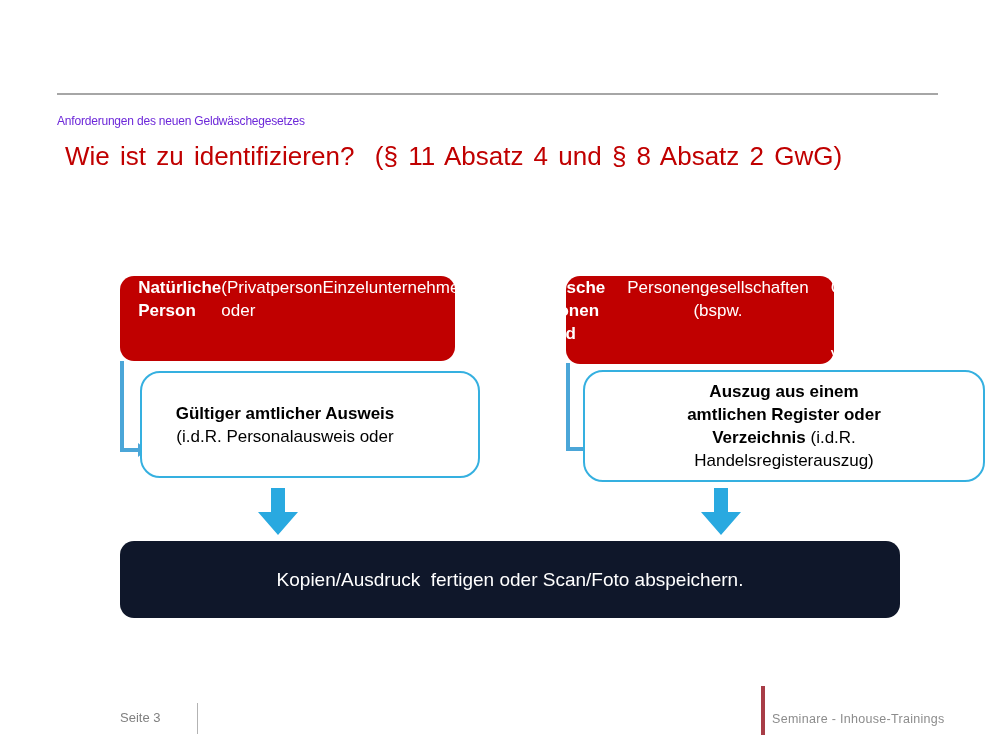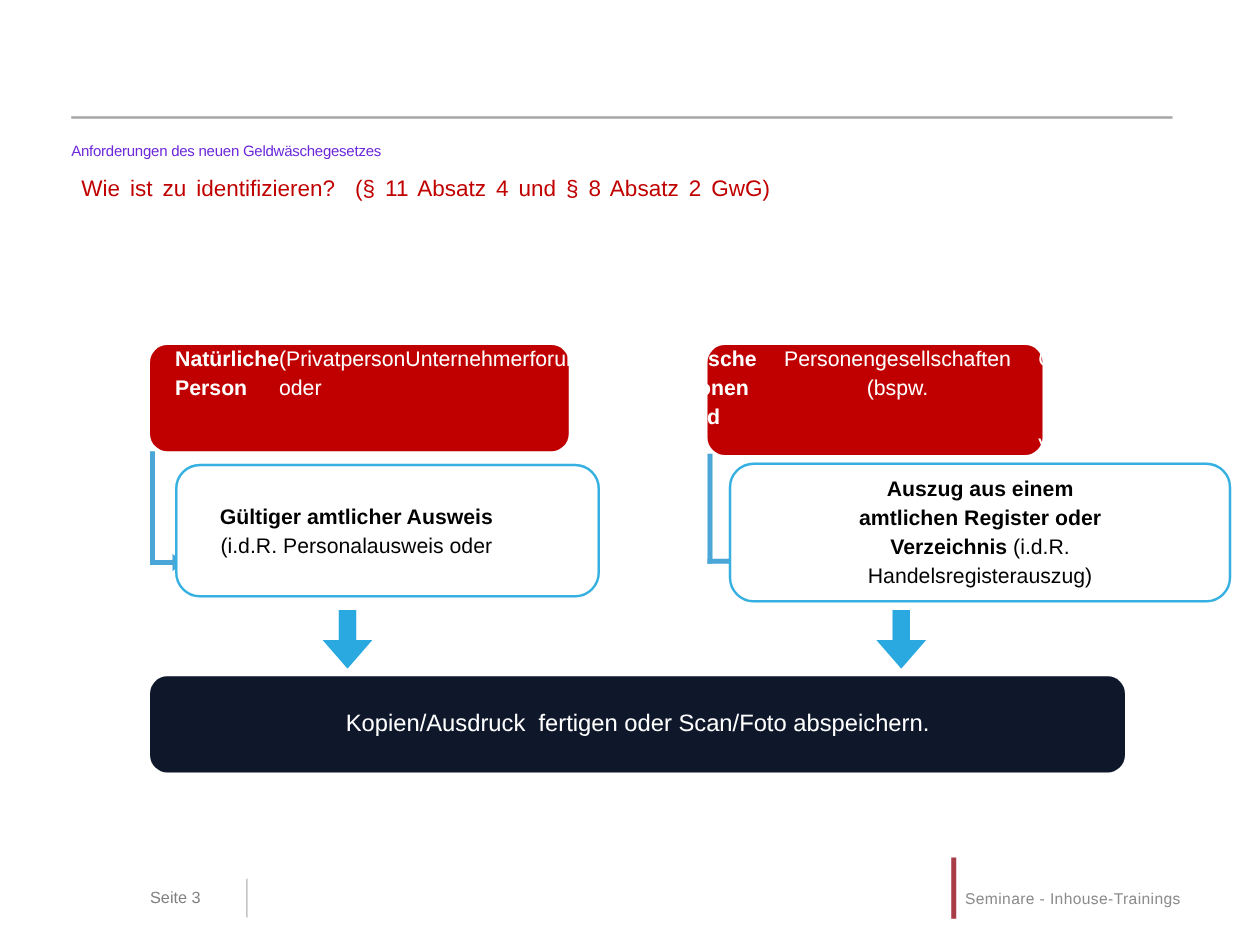--- a/index.html
+++ b/index.html
@@ -11,21 +11,21 @@
     position:absolute; left:57px; top:71px;
     font-size:12px; color:#6d28d9; letter-spacing:-0.2px;margin-top:43px;
   }
   .header-rule {
     position:absolute; left:57px; top:93px; width:881px; height:2px; background:#a6a6a6;
   }
 
   
   .slide-title {
     position:absolute; left:65px; top:141px;
-    font-size:18px; color:#c00000; word-spacing:3px; white-space:pre-wrap;
+    font-size:26px; color:#c00000; word-spacing:3px; white-space:pre-wrap;
   }
 
   
   .red-box {
     position:absolute; background:#c00000; border-radius:14px;
     color:#ffffff; font-size:17px; line-height:23px;
     display:flex; flex-direction:row; justify-content:center;
   }
   .red-box .b { font-weight:bold; }
   #natural-person-box { left:120px; top:276px; width:335px; height:85px; padding-left:32px; text-align:left; }
@@ -97,21 +97,21 @@
 <div class="slide">
 
   <div class="header-title">Anforderungen des neuen Geldwäschegesetzes</div>
   <div class="header-rule"></div>
 
   <div class="slide-title">Wie ist zu identifizieren?  (§ 11 Absatz 4 und § 8 Absatz 2 GwG)</div>
 
   <div class="red-box" id="natural-person-box">
     <div class="b">Natürliche Person</div>
     <div>(Privatperson oder</div>
-    <div>Unternehmerforum</div>
+    <div>Einzelunternehmen</div>
   </div>
 
   <div class="red-box" id="legal-person-box">
     <div class="b">Juristische Personen und</div>
     <div>Personengesellschaften (bspw.</div>
     <div>GmbH, OHG, KG, Verein)</div>
   </div>
 
   <div class="connector" id="connector-left">
     <div class="vline"></div>

